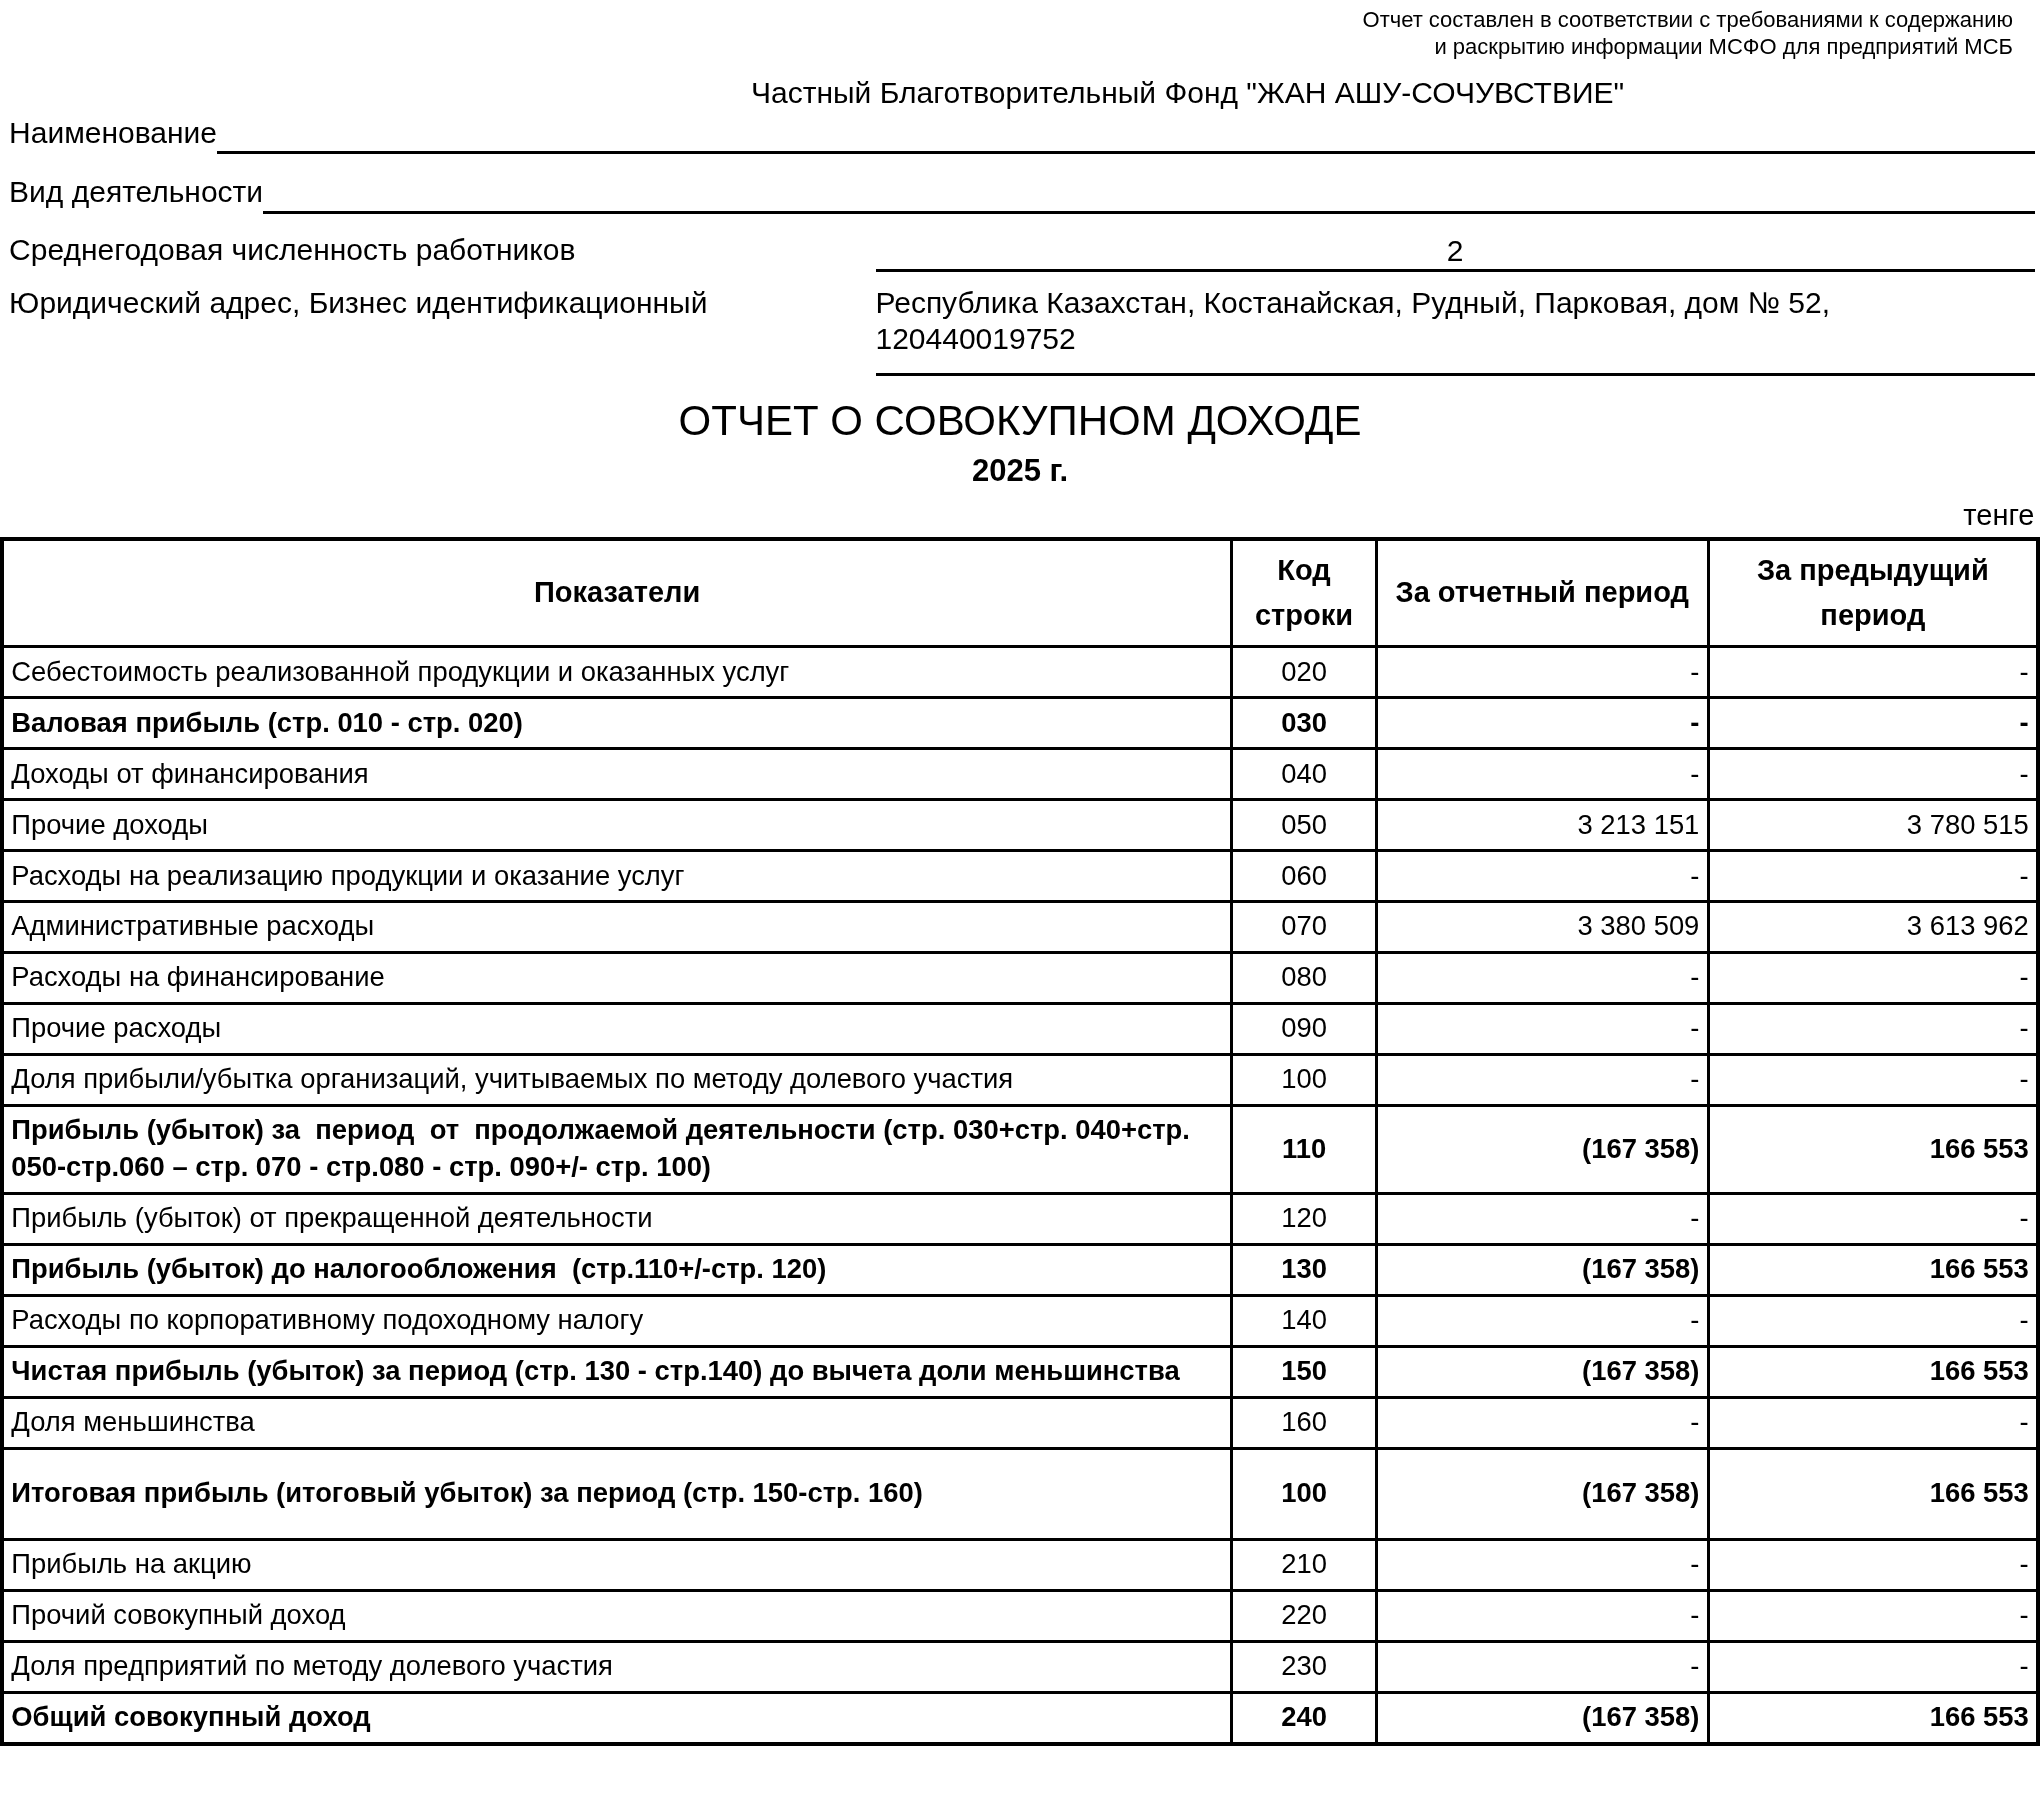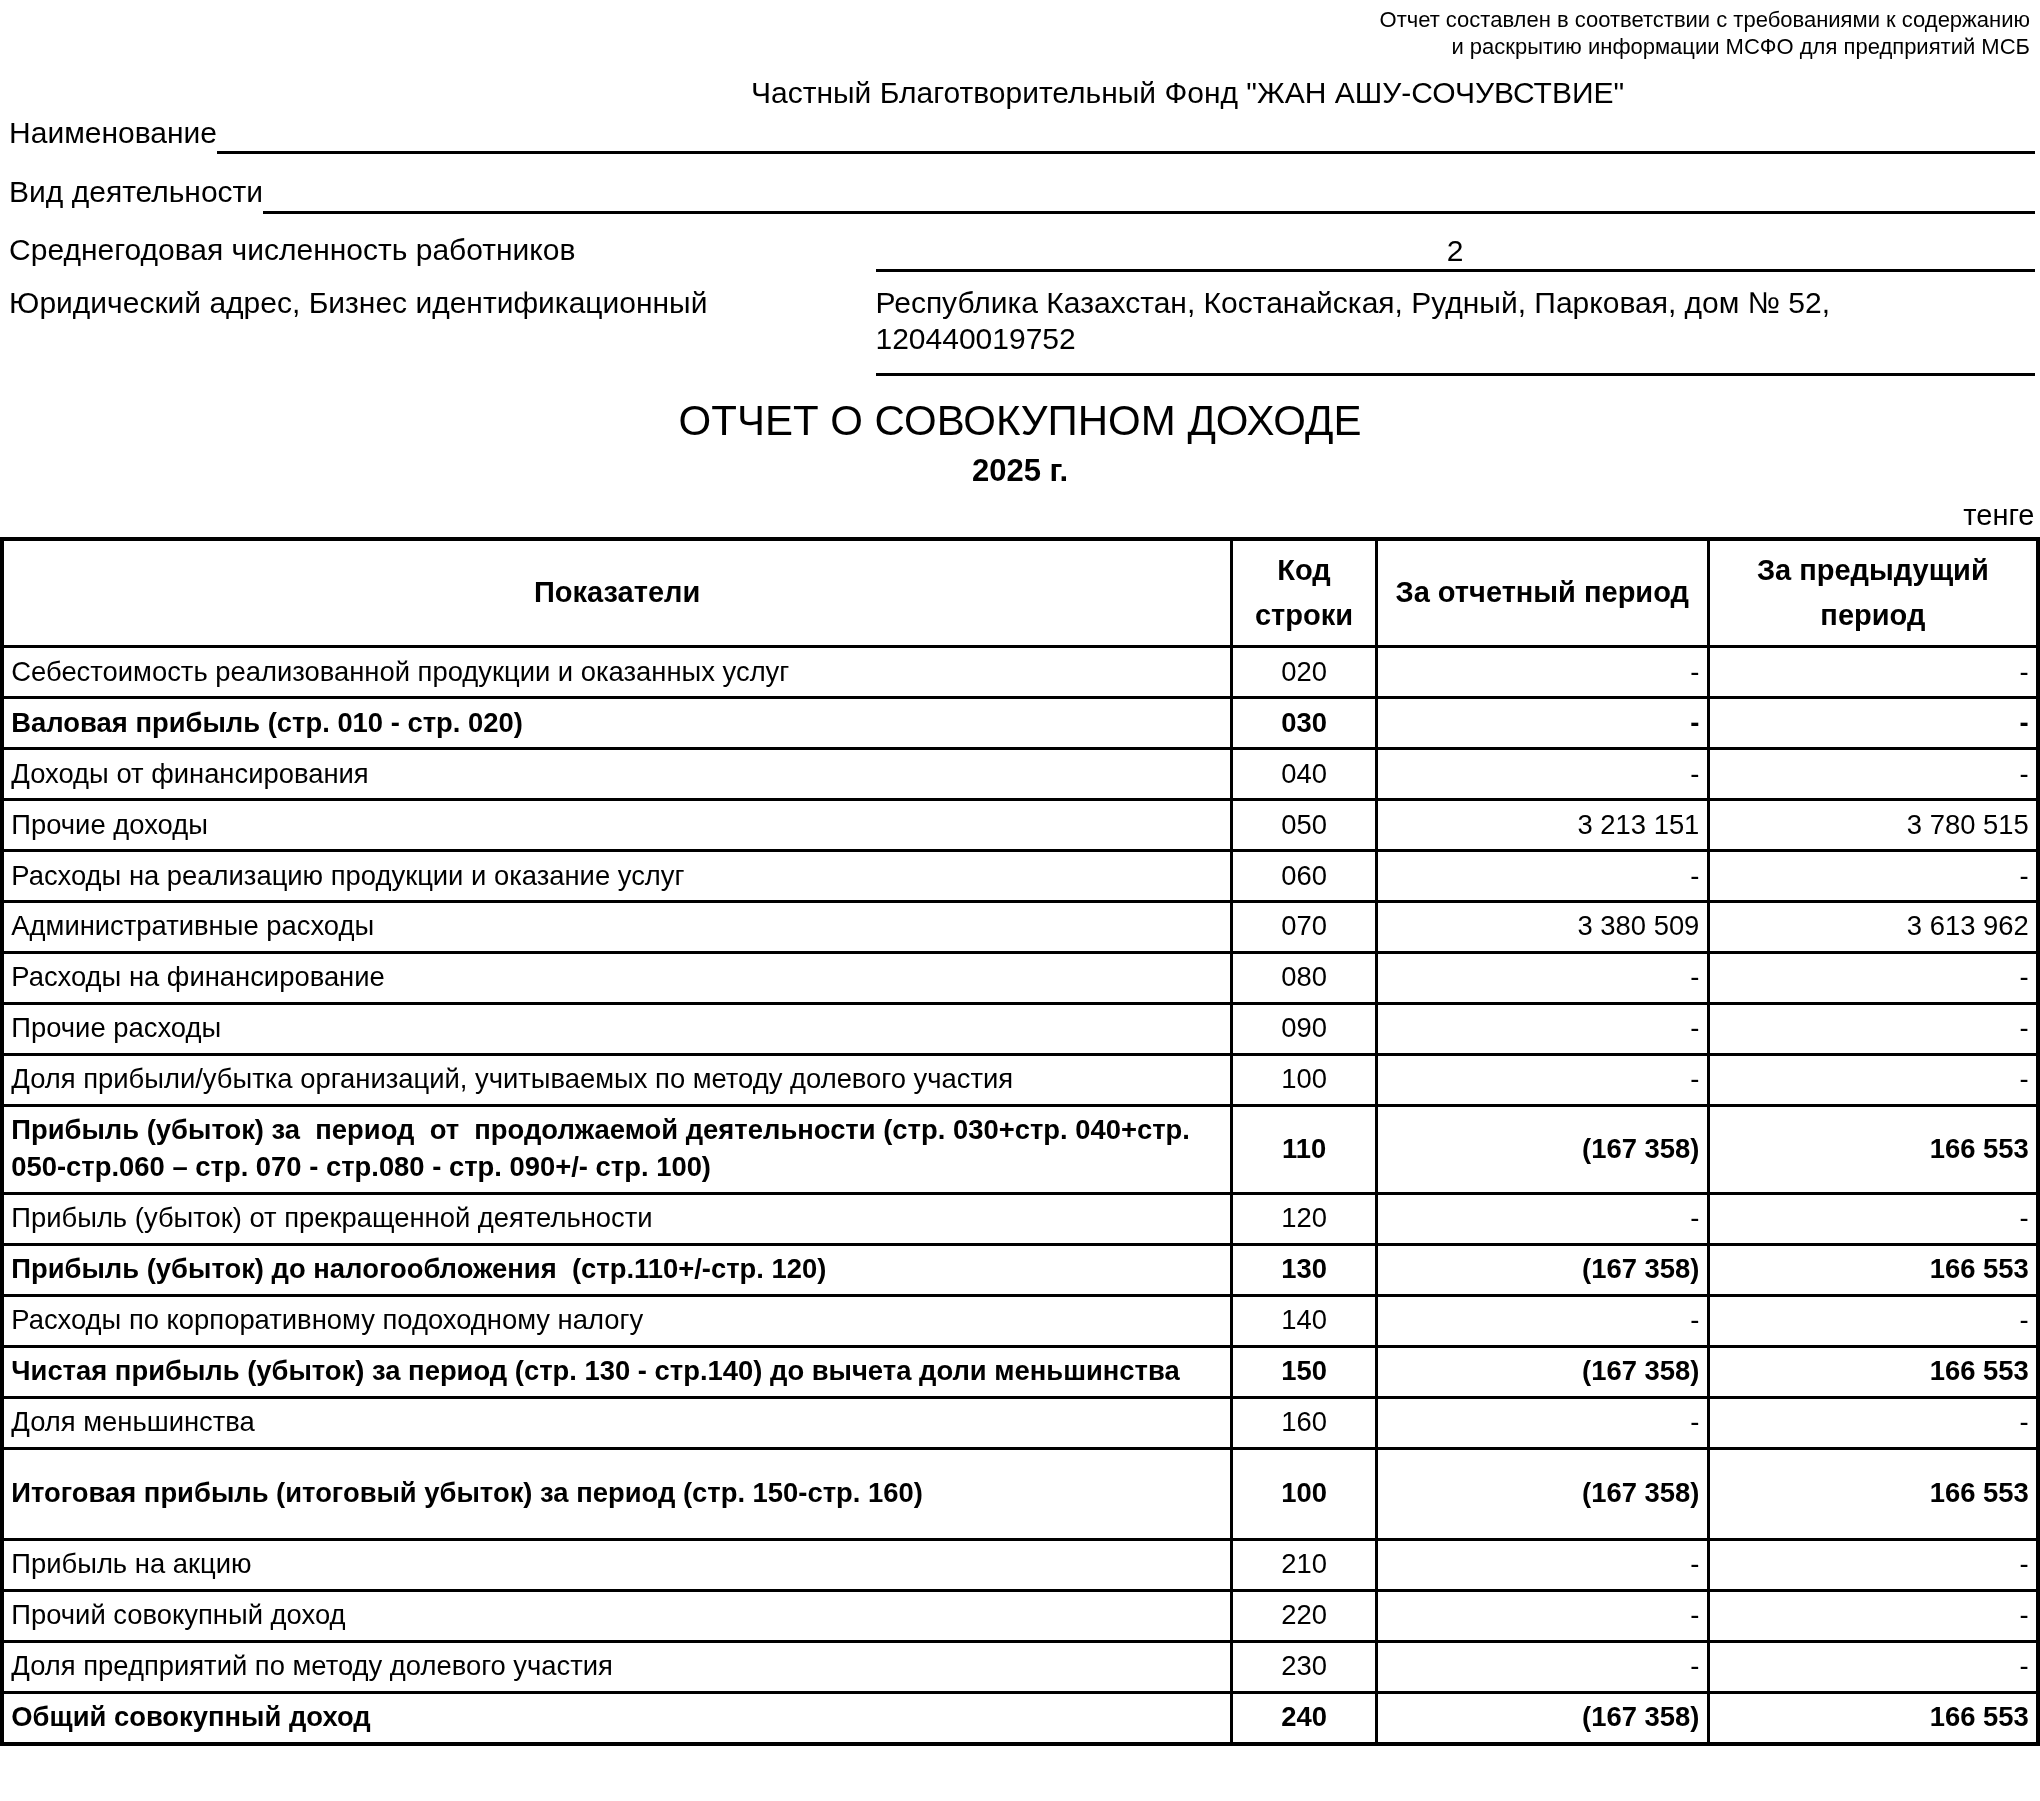--- a/index.html
+++ b/index.html
@@ -6,21 +6,21 @@
   html, body { margin: 0; padding: 0; background: #ffffff; }
   .page {
     width: 2040px; height: 1802px;
     background: #ffffff; color: #000000;
     font-family: "Liberation Sans", sans-serif;
     font-size: 30px; line-height: 1.2;
     padding-top: 5.5px;
     overflow: hidden; position: relative;
   }
   
-  .note { text-align: right; font-size: 22px; line-height: 1.25; padding-right: 10px; }
+  .note { text-align: right; font-size: 22px; line-height: 1.25; padding-right: 27px; }
   
   .hdr { padding: 0 5.5px 0 9.1px; }
   .company { margin-left: 326px; width: 1705px; text-align: center; margin-top: 14.6px; }
   .field-row { display: flex; align-items: flex-end; }
   .field-row .lbl { white-space: nowrap; padding-bottom: 3.7px; }
   .field-row .line { flex: 1 1 auto; border-bottom: 3.7px solid #000; min-height: 38px; }
   .row-name { margin-top: 3.7px; }
   .row-activity { margin-top: 20px; }
   .row-headcount { margin-top: 18.3px; }
   .row-headcount .line { flex: none; width: 1159px; margin-left: auto; text-align: center; }

